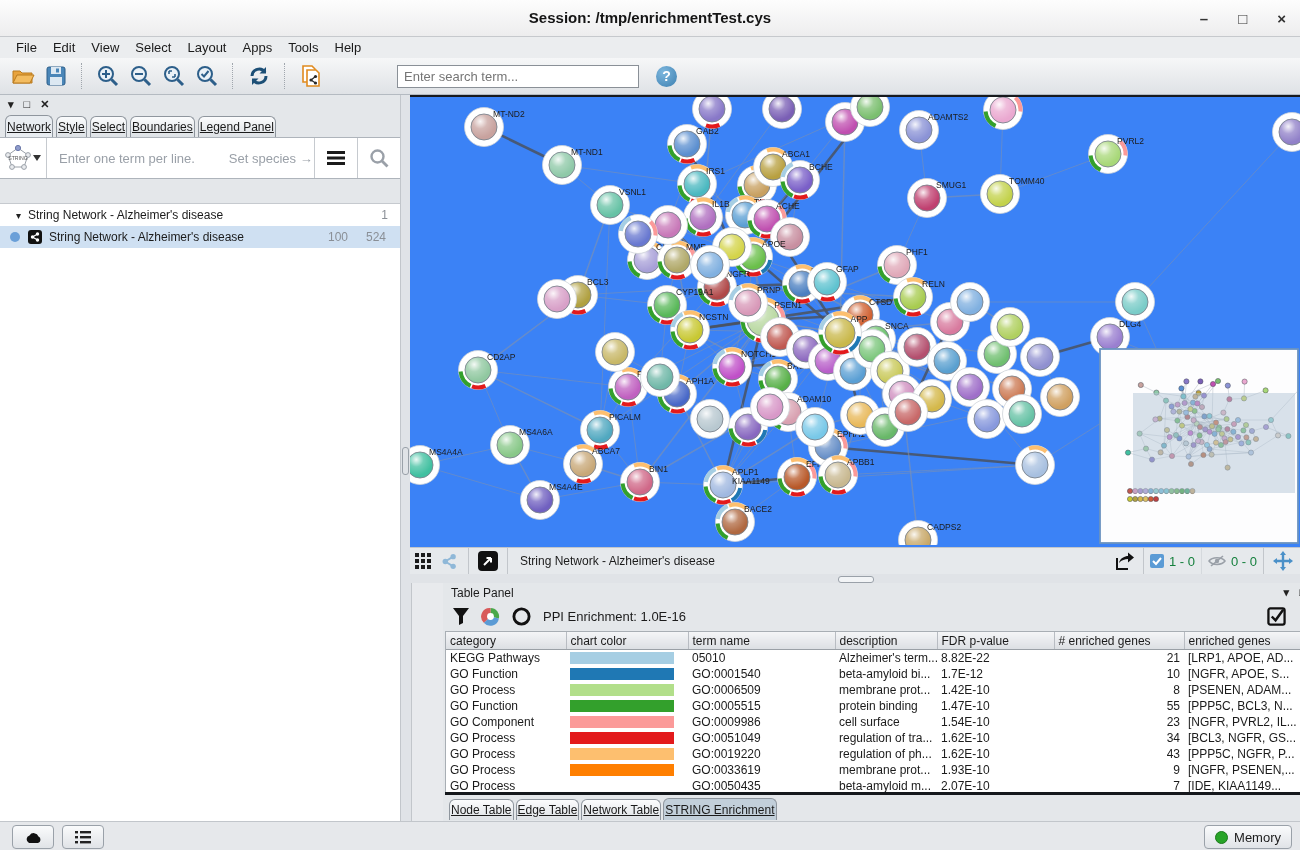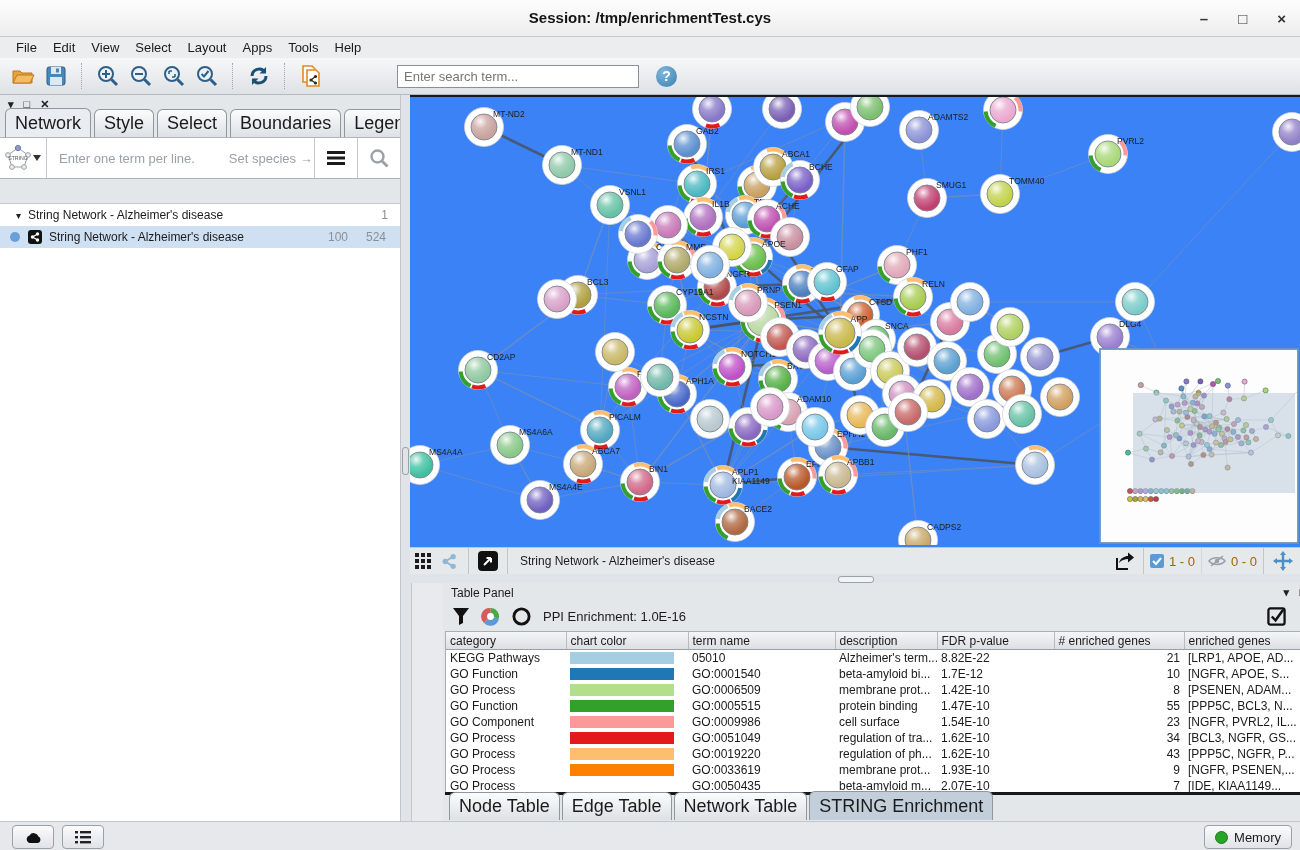--- a/index.html
+++ b/index.html
@@ -25,22 +25,22 @@
     font-size:13px;padding:0 6px;font-family:"Liberation Sans",sans-serif;margin-left:66px;}
   .help-circle{width:21px;height:21px;border-radius:50%;background:radial-gradient(circle at 35% 30%,#7db7de,#3c7fb0);
     color:#fff;font-weight:bold;font-size:14px;display:flex;align-items:center;justify-content:center;margin-left:10px;}
   
   .control-panel{position:absolute;left:0;top:95px;width:400px;bottom:28px;
     background:#e4e7ea;border-right:1px solid #b6bcc3;}
   .panel-head{height:17px;display:flex;align-items:center;font-size:12px;padding:1px 8px 0 8px;}
   .panel-head .ph-title{flex:1;}
   .panel-head .ph-icons{display:flex;gap:10px;font-size:11px;color:#222;font-weight:bold;}
   .cp-tabs{height:24px;display:flex;align-items:flex-end;gap:3px;padding-left:5px;}
-  .cp-tab,.tp-tab{font-size:18px;padding:3px 9px;border:1px solid #8f969e;border-bottom:none;
-    border-radius:6px 6px 0 0;background:linear-gradient(#fbfcfd,#dde1e5);white-space:nowrap;}
+  .cp-tab,.tp-tab{font-size:12px;padding:3px 1px;border:1px solid #8f969e;border-bottom:none;
+    border-radius:6px 6px 0 0;background:linear-gradient(#fbfcfd,#dde1e5);white-space:nowrap;text-decoration:underline;}
   .cp-tab.active,.tp-tab.active{background:#e9edf1;padding-top:4px;font-weight:normal;}
   .tp-tab.active{background:#c2cfda;}
   .string-bar{height:40px;background:#fff;border-top:1px solid #aeb4bb;border-bottom:1px solid #aeb4bb;
     display:flex;align-items:center;}
   .string-logo{width:46px;display:flex;align-items:center;justify-content:center;gap:2px;}
   .sb-div{width:1px;align-self:stretch;background:#c6cacf;}
   .sb-placeholder{flex:1;display:flex;gap:34px;padding-left:12px;font-size:13px;color:#9aa0a8;}
   .sb-icon{width:42px;display:flex;align-items:center;justify-content:center;}
   .sel-bar{height:20px;background:#dfe3e7;display:flex;align-items:center;font-size:12px;margin-top:47px;}
   .sel-bar .chev{margin-left:8px;display:flex;gap:5px;}
@@ -53,21 +53,21 @@
   
   .network-view{position:absolute;left:410px;top:95px;width:1072px;height:450px;background:#3b82f6;
     border-top:2px solid #171a1e;}
   .vsplit{position:absolute;left:400px;top:95px;width:10px;bottom:28px;background:#e0e3e7;
     border-left:1px solid #c2c6cb;border-right:1px solid #c2c6cb;}
   .vgrip{position:absolute;left:1px;top:352px;width:5px;height:26px;border:1px solid #9aa1a9;border-radius:3px;}
   .net-toolbar{position:absolute;left:410px;top:547px;width:890px;height:26px;background:#e6e9ec;
     border-top:1px solid #c2c6cb;border-bottom:1px solid #c2c6cb;display:flex;align-items:center;font-size:12px;}
   .nt-sep{width:1px;height:100%;background:#c2c6cb;margin:0 6px;}
   .nt-title{flex:1;padding-left:6px;}
-  .nt-count{color:#a16207;font-size:13px;display:flex;align-items:center;gap:5px;}
+  .nt-count{color:#15803d;font-size:13px;display:flex;align-items:center;gap:5px;}
   .hsplit{position:absolute;left:410px;top:574px;width:890px;height:9px;background:#e0e3e7;}
   .hgrip{position:absolute;left:50%;top:2px;width:34px;height:5px;margin-left:-17px;
     border:1px solid #9aa1a9;border-radius:3px;background:#f2f4f6;}
   
   .table-panel{position:absolute;left:410px;top:583px;width:890px;bottom:28px;background:#e4e7ea;margin-left:33px;}
   .tp-toolbar{height:31px;display:flex;align-items:center;gap:12px;padding-left:10px;}
   .ppi-text{font-size:13px;}
   .tp-right{margin-left:auto;display:flex;gap:14px;padding-right:14px;}
   .tablebox{position:absolute;left:2px;top:48px;width:884px;height:160px;background:#fff;
     border:1px solid #a8aeb4;overflow:hidden;}

